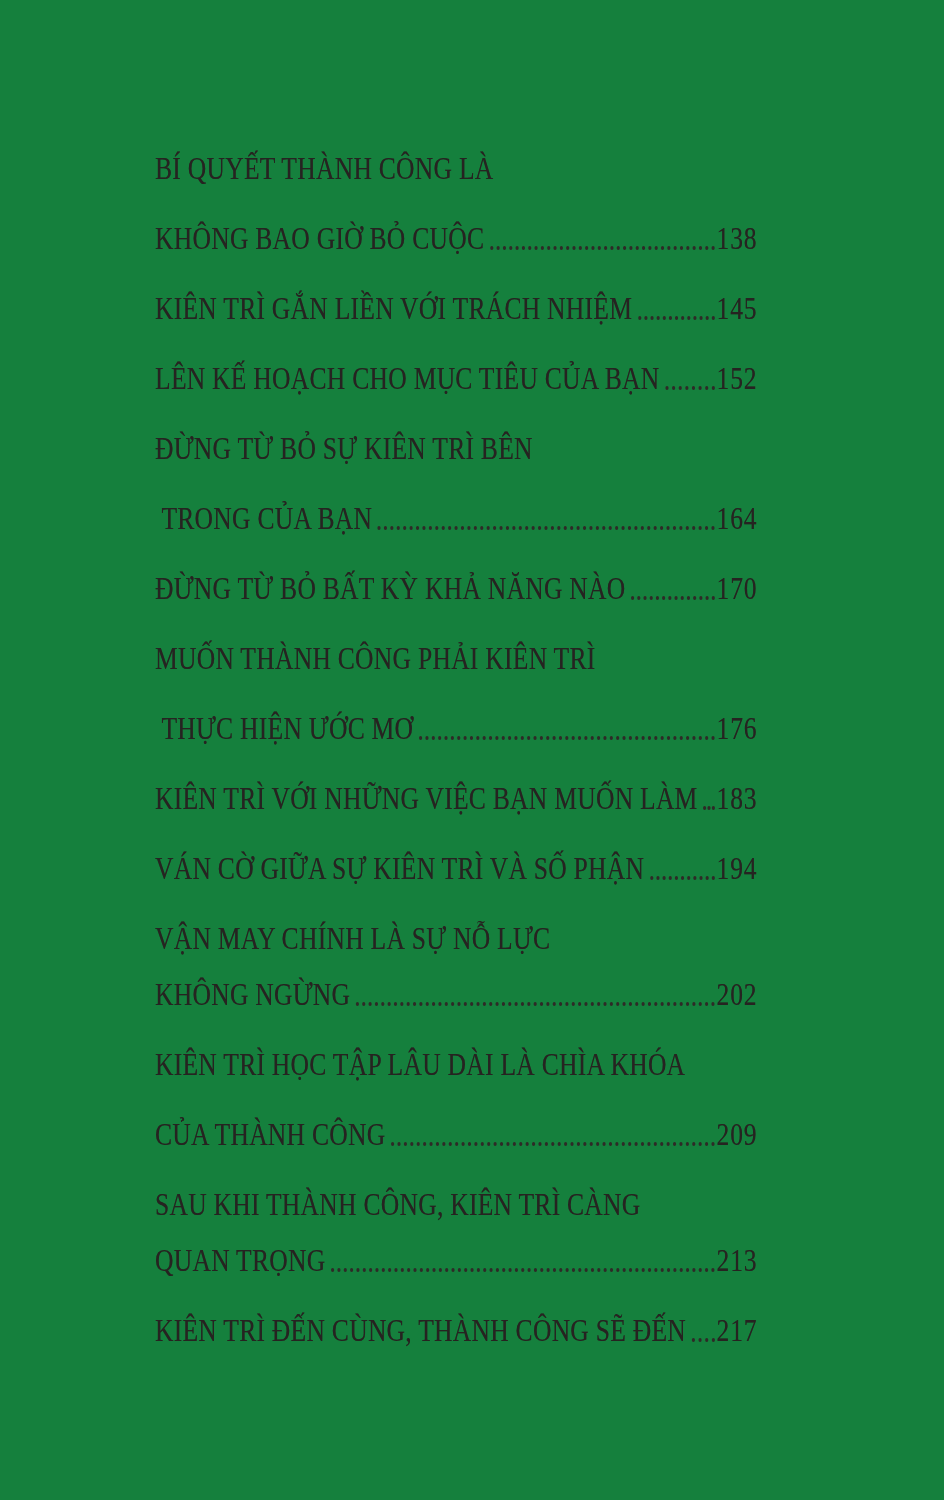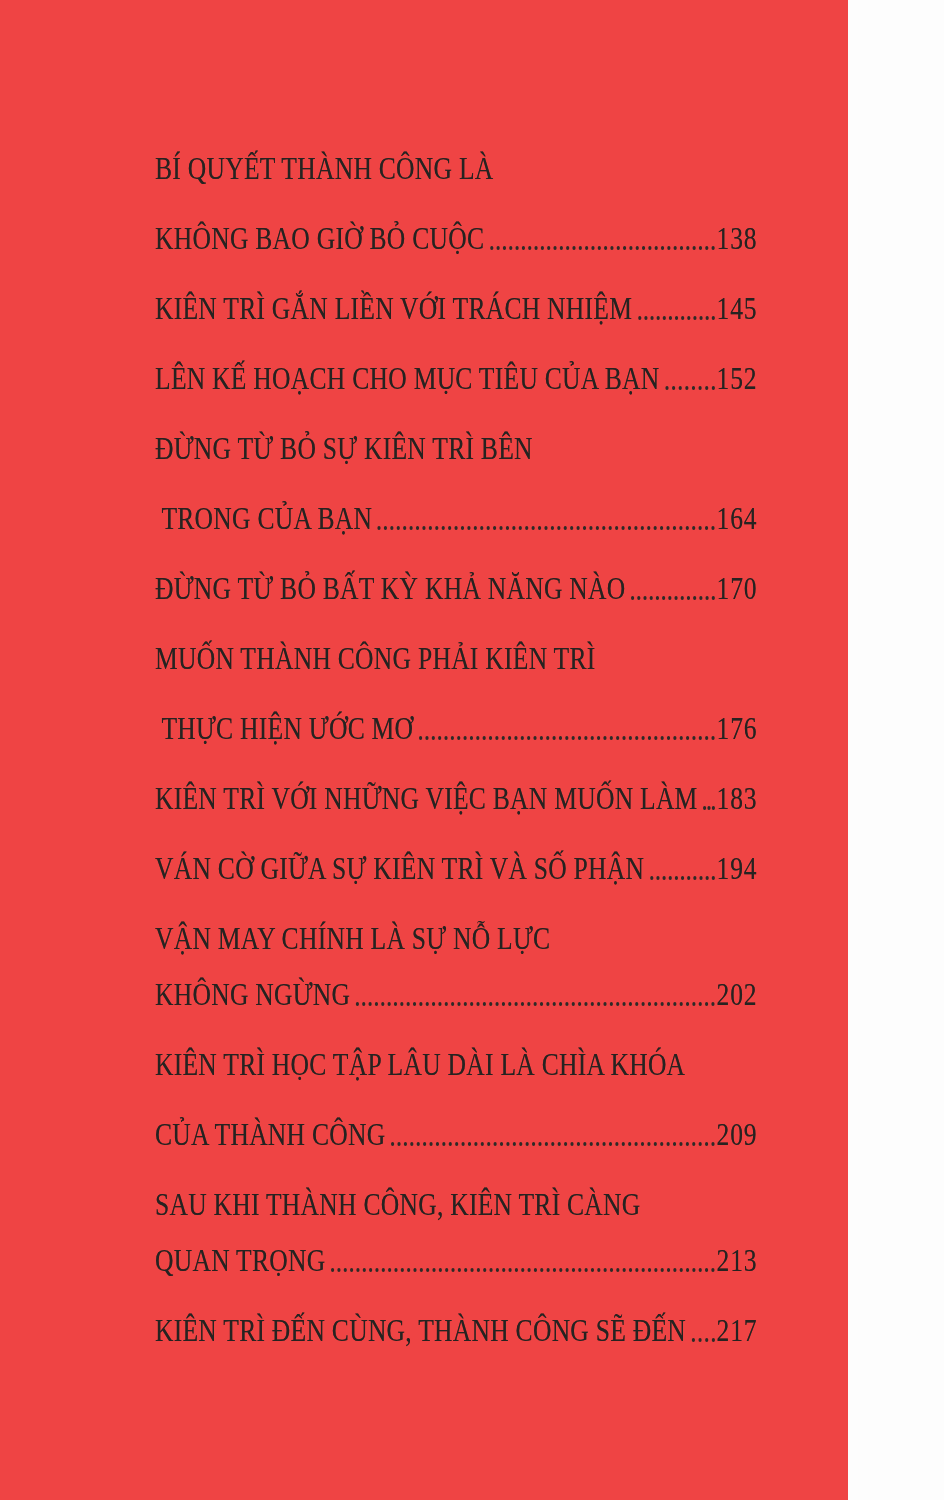--- a/index.html
+++ b/index.html
@@ -5,23 +5,23 @@
   html, body {
     margin: 0;
     padding: 0;
     width: 944px;
     height: 1500px;
     background: #fdfdfd;
     overflow: hidden;
   }
   .scan-page {
     position: relative;
-    width: 848px;
+    width: 944px;
     height: 1500px;
-    background: #ef4444;
+    background: #15803d;
   }
   .toc-column {
     position: absolute;
     top: 152px;
     left: 155px;
     width: 753px;               
     transform: scaleX(0.8);     
     transform-origin: left top;
     font-family: "Liberation Serif", "DejaVu Serif", serif;
     color: #262321;

